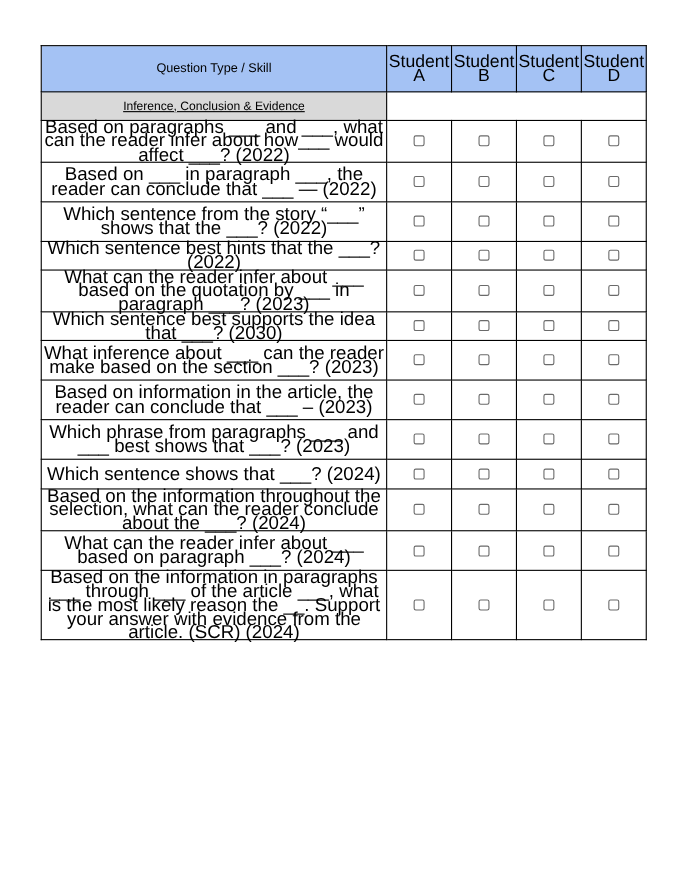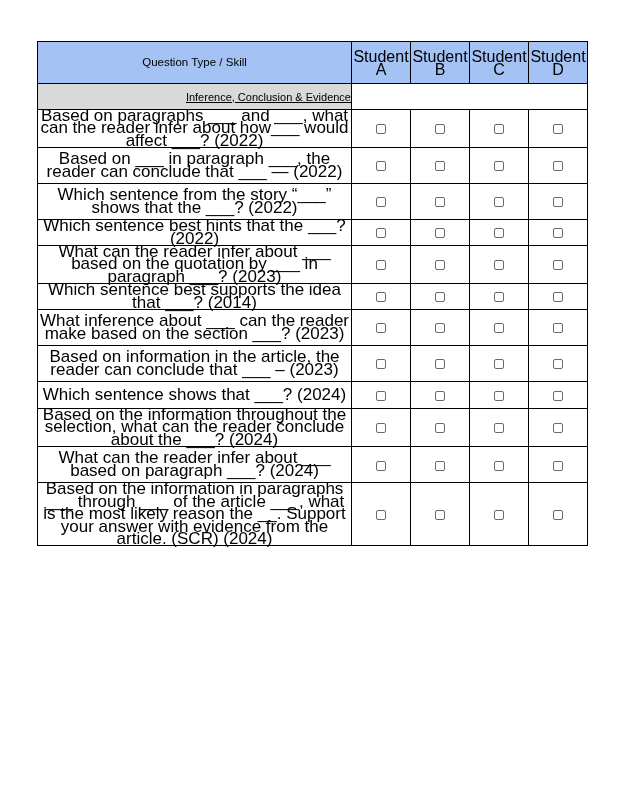--- a/index.html
+++ b/index.html
@@ -22,21 +22,21 @@
       height: 41px;
       font-size: 16px;
       line-height: 13px;
       text-align: center;
       vertical-align: middle;
     }
     th.hdr.q { font-size: 11.5px; }
     td.section {
       background: #d9d9d9;
       height: 25px;
-      text-align: right;
+      text-align: center;
       vertical-align: middle;
       font-size: 11px;
     }
     td.section span { text-decoration: underline; }
     td.section-blank { background: #fff; border-left: 1.3px solid #000; }
     td.q {
       font-size: 17px;
       line-height: 12.4px;
       padding: 0 4px 0 4px;
       vertical-align: middle;
@@ -122,35 +122,42 @@
         <td class="cb"><span class="checkbox" role="checkbox" aria-checked="false"></span></td>
       </tr>
       <tr class="h36">
         <td class="q">What can the reader infer about ___ based on the quotation by ___ in paragraph ___? (2023)</td>
         <td class="cb"><span class="checkbox" role="checkbox" aria-checked="false"></span></td>
         <td class="cb"><span class="checkbox" role="checkbox" aria-checked="false"></span></td>
         <td class="cb"><span class="checkbox" role="checkbox" aria-checked="false"></span></td>
         <td class="cb"><span class="checkbox" role="checkbox" aria-checked="false"></span></td>
       </tr>
       <tr class="h25">
-        <td class="q">Which sentence best supports the idea that ___? (2014)</td>
+        <td class="q">Which sentence best supports the idea that ___? (2030)</td>
         <td class="cb"><span class="checkbox" role="checkbox" aria-checked="false"></span></td>
         <td class="cb"><span class="checkbox" role="checkbox" aria-checked="false"></span></td>
         <td class="cb"><span class="checkbox" role="checkbox" aria-checked="false"></span></td>
         <td class="cb"><span class="checkbox" role="checkbox" aria-checked="false"></span></td>
       </tr>
       <tr class="h36">
         <td class="q">What inference about ___ can the reader make based on the section ___? (2023)</td>
         <td class="cb"><span class="checkbox" role="checkbox" aria-checked="false"></span></td>
         <td class="cb"><span class="checkbox" role="checkbox" aria-checked="false"></span></td>
         <td class="cb"><span class="checkbox" role="checkbox" aria-checked="false"></span></td>
         <td class="cb"><span class="checkbox" role="checkbox" aria-checked="false"></span></td>
       </tr>
       <tr class="h36">
         <td class="q">Based on information in the article, the reader can conclude that ___ – (2023)</td>
+        <td class="cb"><span class="checkbox" role="checkbox" aria-checked="false"></span></td>
+        <td class="cb"><span class="checkbox" role="checkbox" aria-checked="false"></span></td>
+        <td class="cb"><span class="checkbox" role="checkbox" aria-checked="false"></span></td>
+        <td class="cb"><span class="checkbox" role="checkbox" aria-checked="false"></span></td>
+      </tr>
+      <tr class="h36">
+        <td class="q">Which phrase from paragraphs ___ and ___ best shows that ___? (2023)</td>
         <td class="cb"><span class="checkbox" role="checkbox" aria-checked="false"></span></td>
         <td class="cb"><span class="checkbox" role="checkbox" aria-checked="false"></span></td>
         <td class="cb"><span class="checkbox" role="checkbox" aria-checked="false"></span></td>
         <td class="cb"><span class="checkbox" role="checkbox" aria-checked="false"></span></td>
       </tr>
       <tr class="h27">
         <td class="q">Which sentence shows that ___? (2024)</td>
         <td class="cb"><span class="checkbox" role="checkbox" aria-checked="false"></span></td>
         <td class="cb"><span class="checkbox" role="checkbox" aria-checked="false"></span></td>
         <td class="cb"><span class="checkbox" role="checkbox" aria-checked="false"></span></td>

